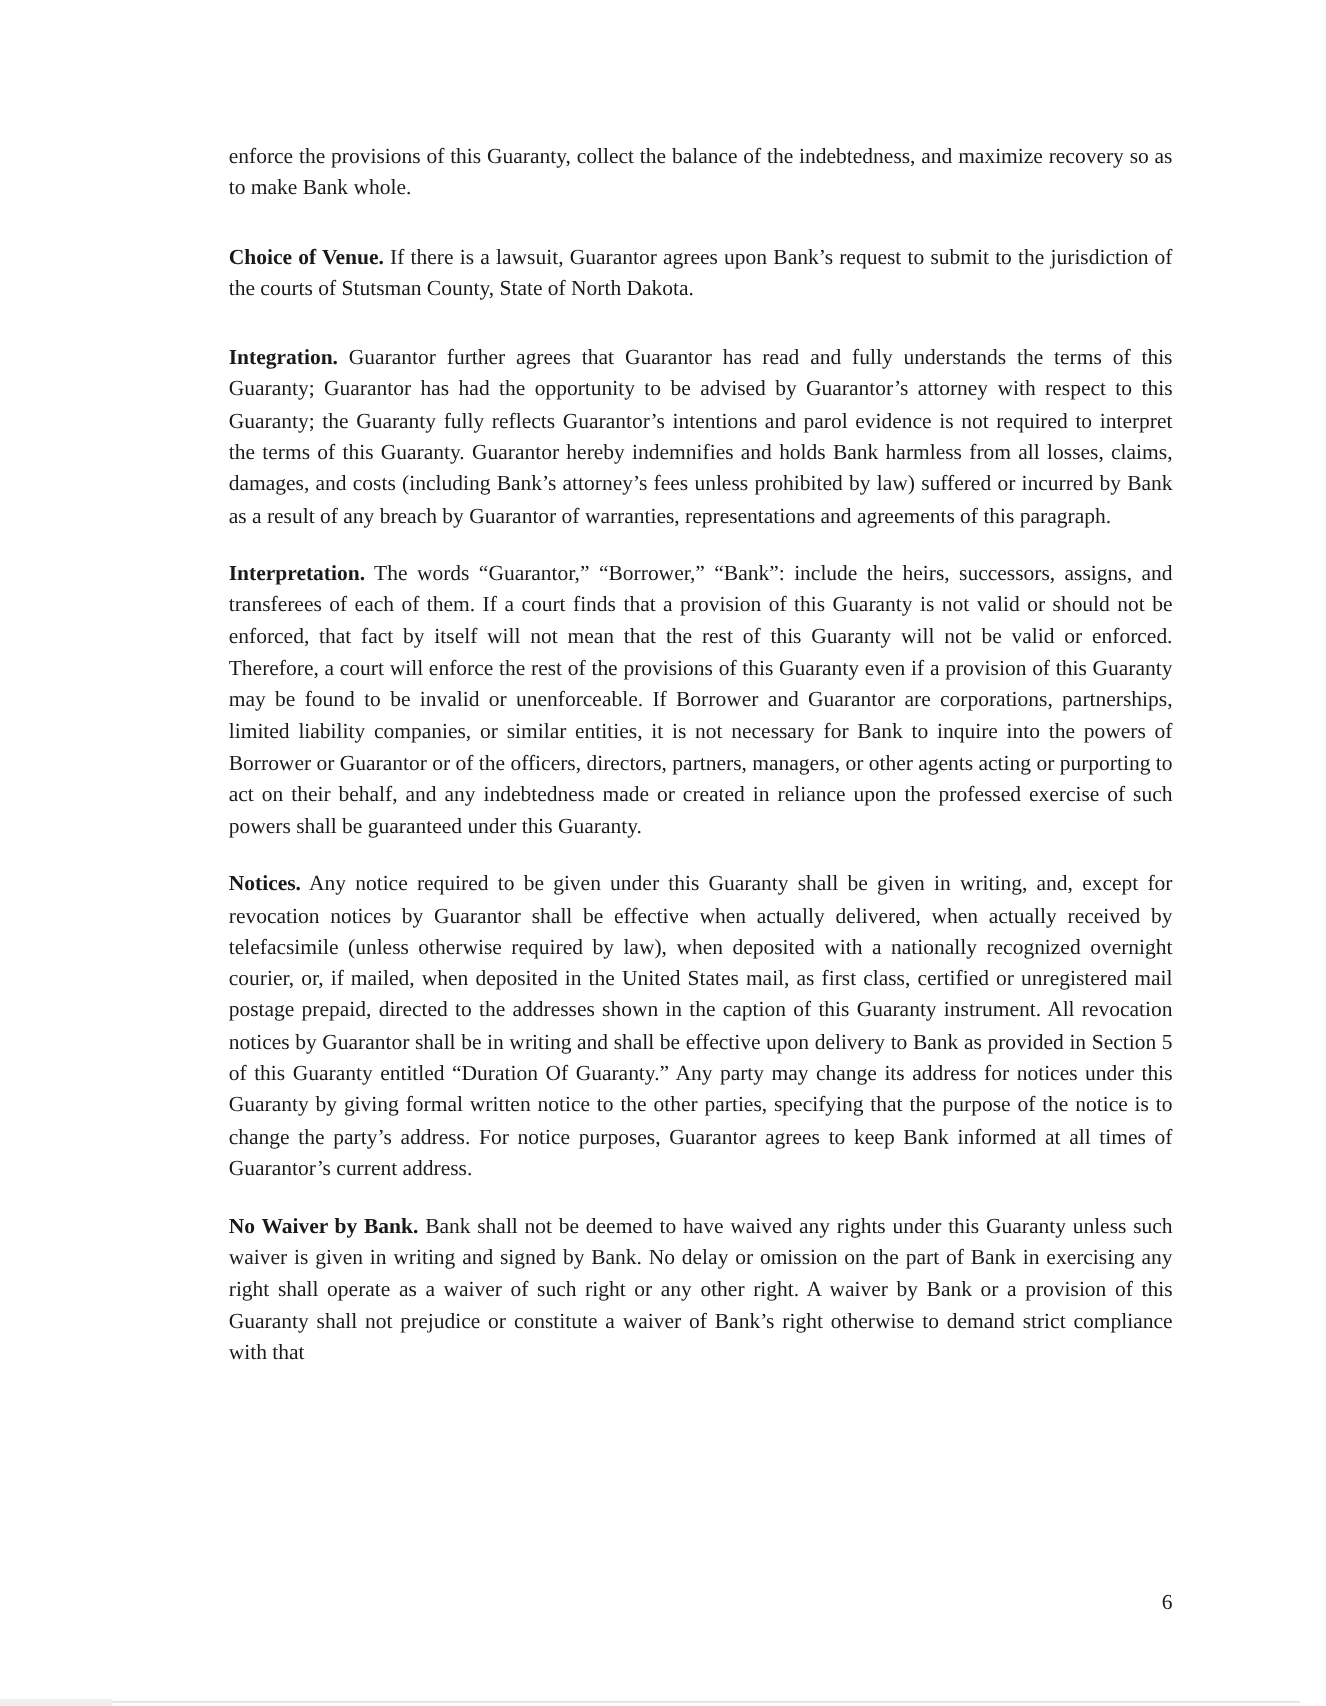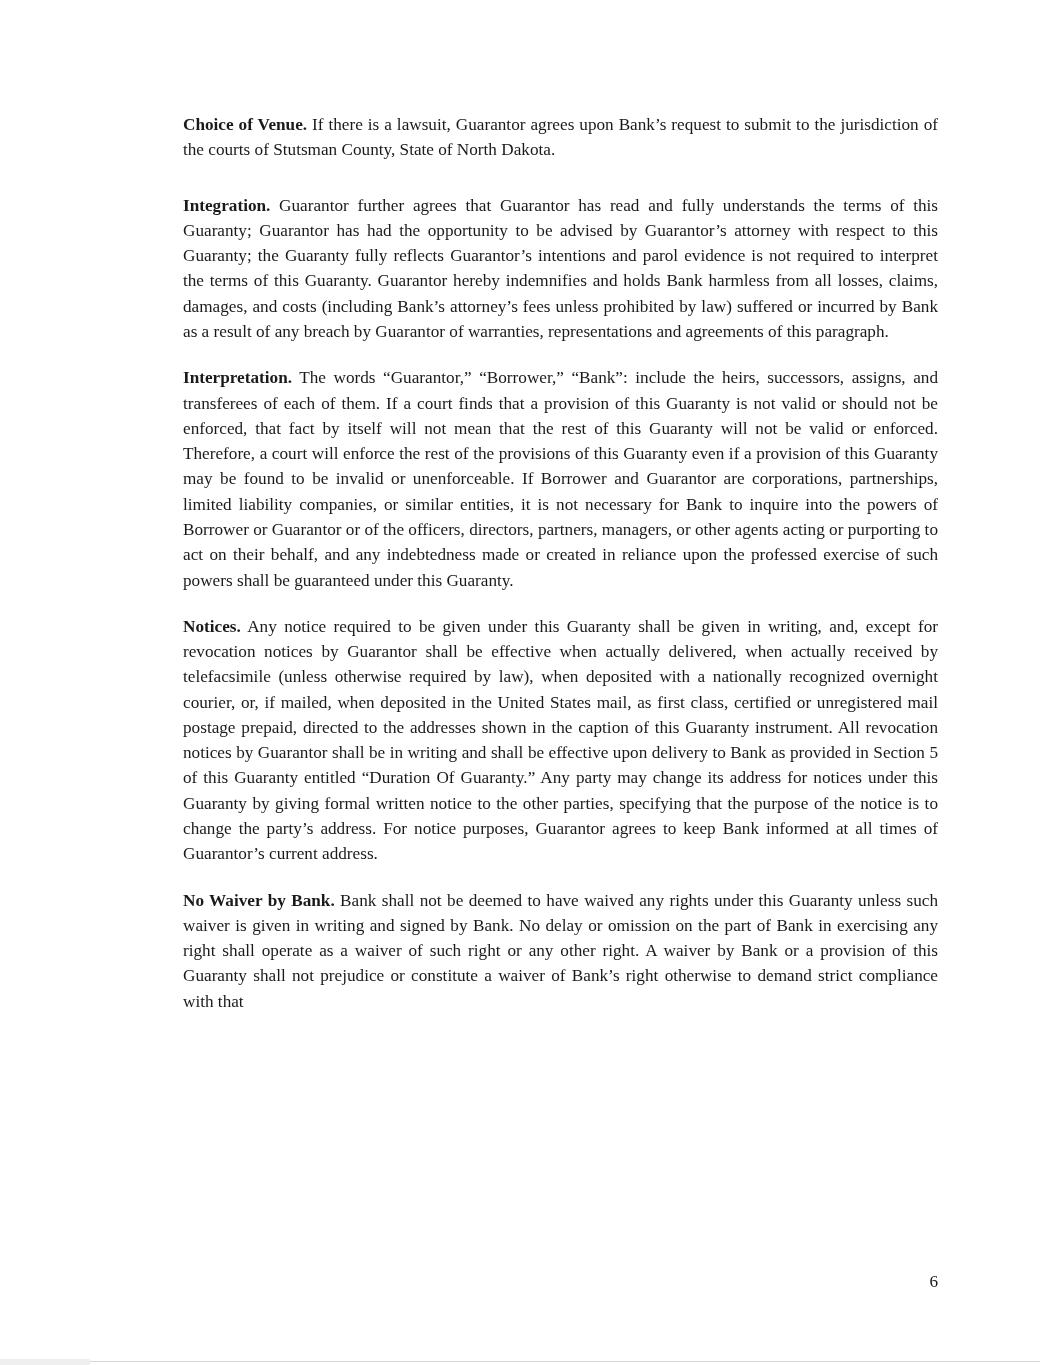--- a/index.html
+++ b/index.html
@@ -80,20 +80,21 @@
     height: 6px;
     background: #efefef;
   }
 </style>
 </head>
 <body>
 
 <div class="page">
   <div class="content">
 
+    <p class="para tight"><span class="heading"></span><span>enforce the provisions of this Guaranty, collect the balance of the indebtedness, and maximize recovery so as to make Bank whole.</span></p>
 
     <p class="para tight"><span class="heading">Choice of Venue.</span><span> If there is a lawsuit, Guarantor agrees upon Bank’s request to submit to the jurisdiction of the courts of Stutsman County, State of North Dakota.</span></p>
 
     <p class="para"><span class="heading">Integration.</span><span> Guarantor further agrees that Guarantor has read and fully understands the terms of this Guaranty; Guarantor has had the opportunity to be advised by Guarantor’s attorney with respect to this Guaranty; the Guaranty fully reflects Guarantor’s intentions and parol evidence is not required to interpret the terms of this Guaranty.  Guarantor hereby indemnifies and holds Bank harmless from all losses, claims, damages, and costs (including Bank’s attorney’s fees unless prohibited by law) suffered or incurred by Bank as a result of any breach by Guarantor of warranties, representations and agreements of this paragraph.</span></p>
 
     <p class="para"><span class="heading">Interpretation.</span><span>  The words “Guarantor,” “Borrower,” “Bank”: include the heirs, successors, assigns, and transferees of each of them.  If a court finds that a provision of this Guaranty is not valid or should not be enforced, that fact by itself will not mean that the rest of this Guaranty will not be valid or enforced.  Therefore, a court will enforce the rest of the provisions of this Guaranty even if a provision of this Guaranty may be found to be invalid or unenforceable.   If Borrower and Guarantor are corporations, partnerships, limited liability companies, or similar entities, it is not necessary for Bank to inquire into the powers of Borrower or Guarantor or of the officers, directors, partners, managers, or other agents acting or purporting to act on their behalf, and any indebtedness made or created in reliance upon the professed exercise of such powers shall be guaranteed under this Guaranty.</span></p>
 
     <p class="para"><span class="heading">Notices.</span><span>  Any notice required to be given under this Guaranty shall be given in writing, and, except for revocation notices by Guarantor shall be effective when actually delivered, when actually received by telefacsimile (unless otherwise required by law), when deposited with a nationally recognized overnight courier, or, if mailed, when deposited in the United States mail, as first class, certified or unregistered mail postage prepaid, directed to the addresses shown in the caption of this Guaranty instrument.  All revocation notices by Guarantor shall be in writing and shall be effective upon delivery to Bank as provided in Section 5 of this Guaranty entitled “Duration Of Guaranty.”  Any party may change its address for notices under this Guaranty by giving formal written notice to the other parties, specifying that the purpose of the notice is to change the party’s address.  For notice purposes, Guarantor agrees to keep Bank informed at all times of Guarantor’s current address.</span></p>
 
     <p class="para"><span class="heading">No Waiver by Bank.</span><span>  Bank shall not be deemed to have waived any rights under this Guaranty unless such waiver is given in writing and signed by Bank.  No delay or omission on the part of Bank in exercising any right shall operate as a waiver of such right or any other right.  A waiver by Bank or a provision of this Guaranty shall not prejudice or constitute a waiver of Bank’s right otherwise to demand strict compliance with that</span></p>

